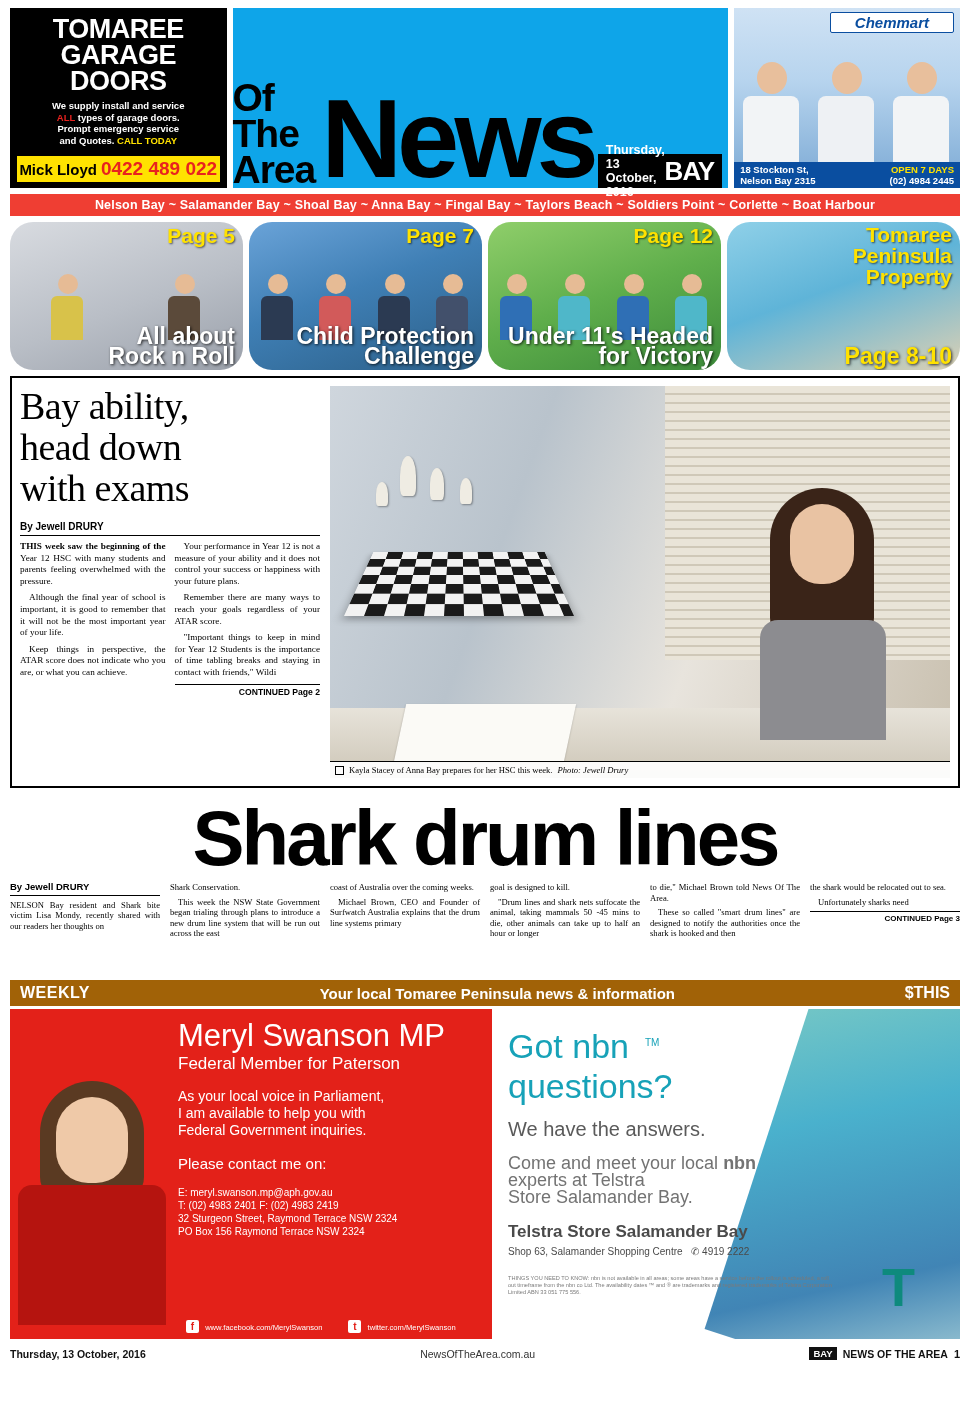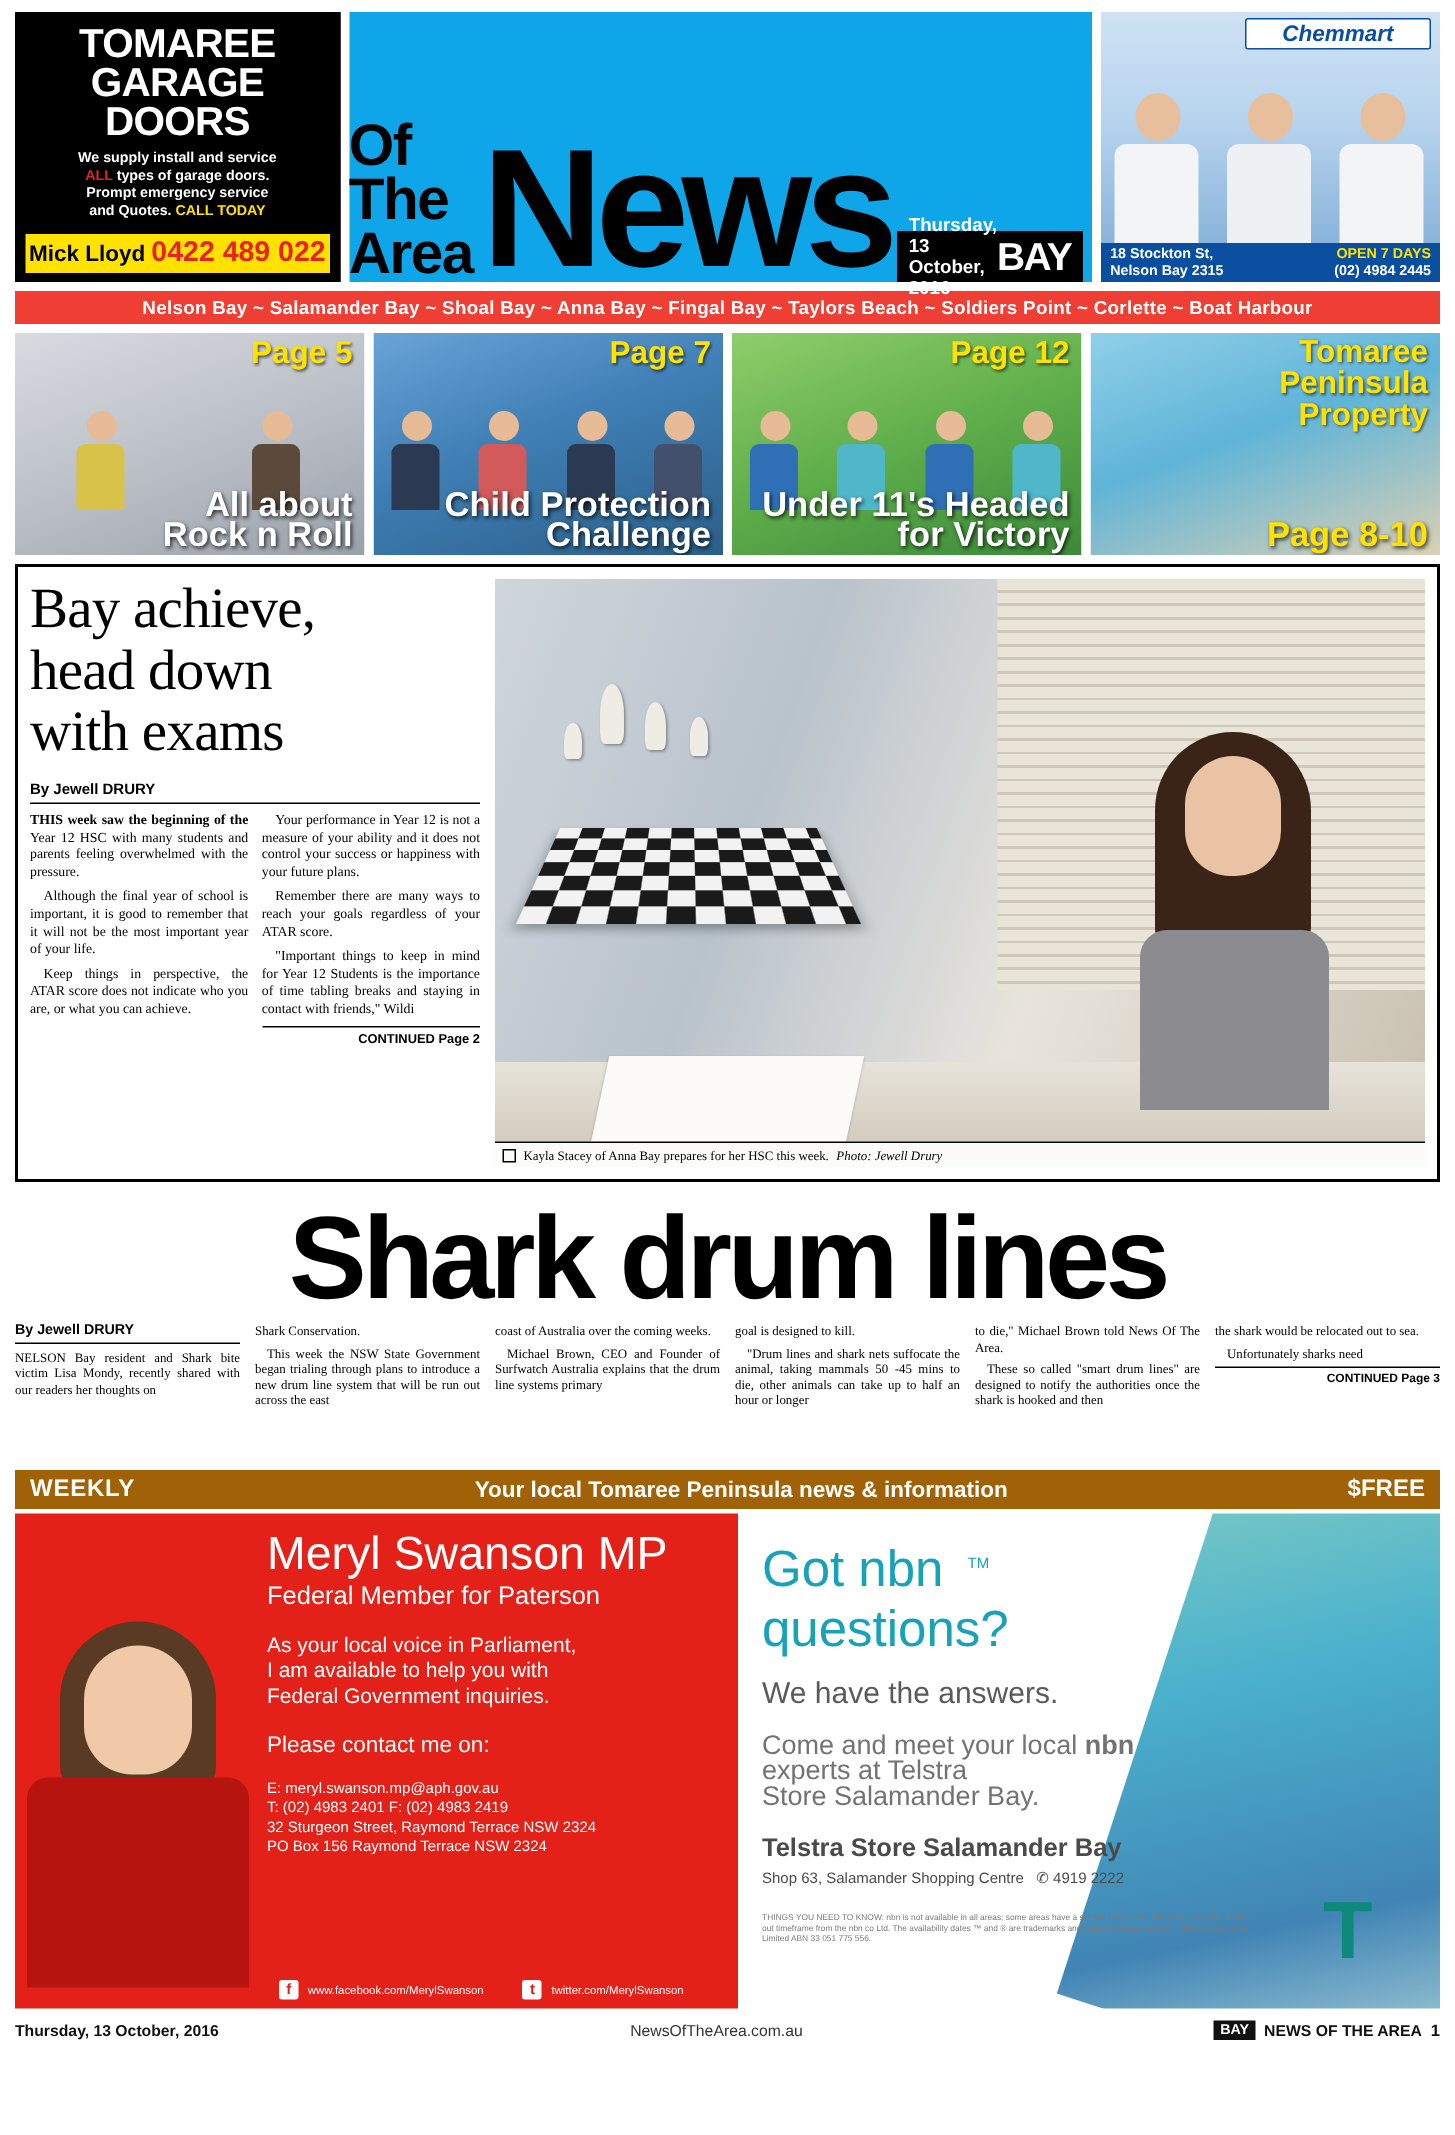--- a/index.html
+++ b/index.html
@@ -85,21 +85,21 @@
 
   
   .suburb-strip {
     margin-top: 6px; background: #ef3e33; color: #fff; height: 22px;
     display: flex; align-items: center; justify-content: center;
     font-weight: bold; font-size: 12.5px; letter-spacing: 0.2px;
   }
 
   
   .teasers { display: flex; gap: 6px; margin-top: 6px; height: 148px; }
-  .teaser { flex: 1; position: relative; overflow: hidden; }
+  .teaser { flex: 1; position: relative; overflow: hidden; border-radius: 23px; }
   .teaser .bg { position: absolute; inset: 0; }
   .t1 .bg { background: linear-gradient(160deg,#d8dbe0 0%,#b9bec6 55%,#9aa0aa 100%); }
   .t2 .bg { background: linear-gradient(160deg,#6aa3d8 0%,#3f7fb5 45%,#2b5f88 100%); }
   .t3 .bg { background: linear-gradient(160deg,#8fce6a 0%,#5fae4b 50%,#3c8a3a 100%); }
   .t4 .bg { background: linear-gradient(160deg,#8fd0e8 0%,#5fb4d8 45%,#dbd0b4 100%); }
   .teaser .pg {
     position: relative; text-align: right; color: #ffe200; font-weight: bold;
     font-size: 21px; padding: 2px 8px 0 0; line-height: 23px;
     text-shadow: 1px 1px 2px rgba(0,0,0,.6);
   }
@@ -420,21 +420,21 @@
         <div>Property</div>
       </div>
       <div class="cap">Page 8-10</div>
     </div>
   </div>
 
   <div class="lead">
 
     <div class="lead-left">
       <div class="lead-head">
-        <div>Bay achieve,</div>
+        <div>Bay ability,</div>
         <div>head down</div>
         <div>with exams</div>
       </div>
       <div class="byline">By Jewell DRURY</div>
       <div class="lead-cols">
         <div class="lead-col">
           <p class="first">THIS week saw the beginning of the Year 12 HSC with many students and parents feeling overwhelmed with the pressure.</p>
           <p>Although the final year of school is important, it is good to remember that it will not be the most important year of your life.</p>
           <p>Keep things in perspective, the ATAR score does not indicate who you are, or what you can achieve.</p>
         </div>
@@ -497,21 +497,21 @@
     <div class="shark-col">
       <p class="first">the shark would be relocated out to sea.</p>
       <p>Unfortunately sharks need</p>
       <div class="cont2">CONTINUED Page 3</div>
     </div>
   </div>
 
   <div class="weekly-bar">
     <span class="w-left">WEEKLY</span>
     <span class="w-mid">Your local Tomaree Peninsula news &amp; information</span>
-    <span class="w-right">$FREE</span>
+    <span class="w-right">$THIS</span>
   </div>
 
   <div class="bottom-ads">
 
     <div class="ad-meryl">
       <div class="meryl-photo">
         <div class="hair"></div>
         <div class="face"></div>
         <div class="shirt"></div>
         <div class="jacket"></div>

